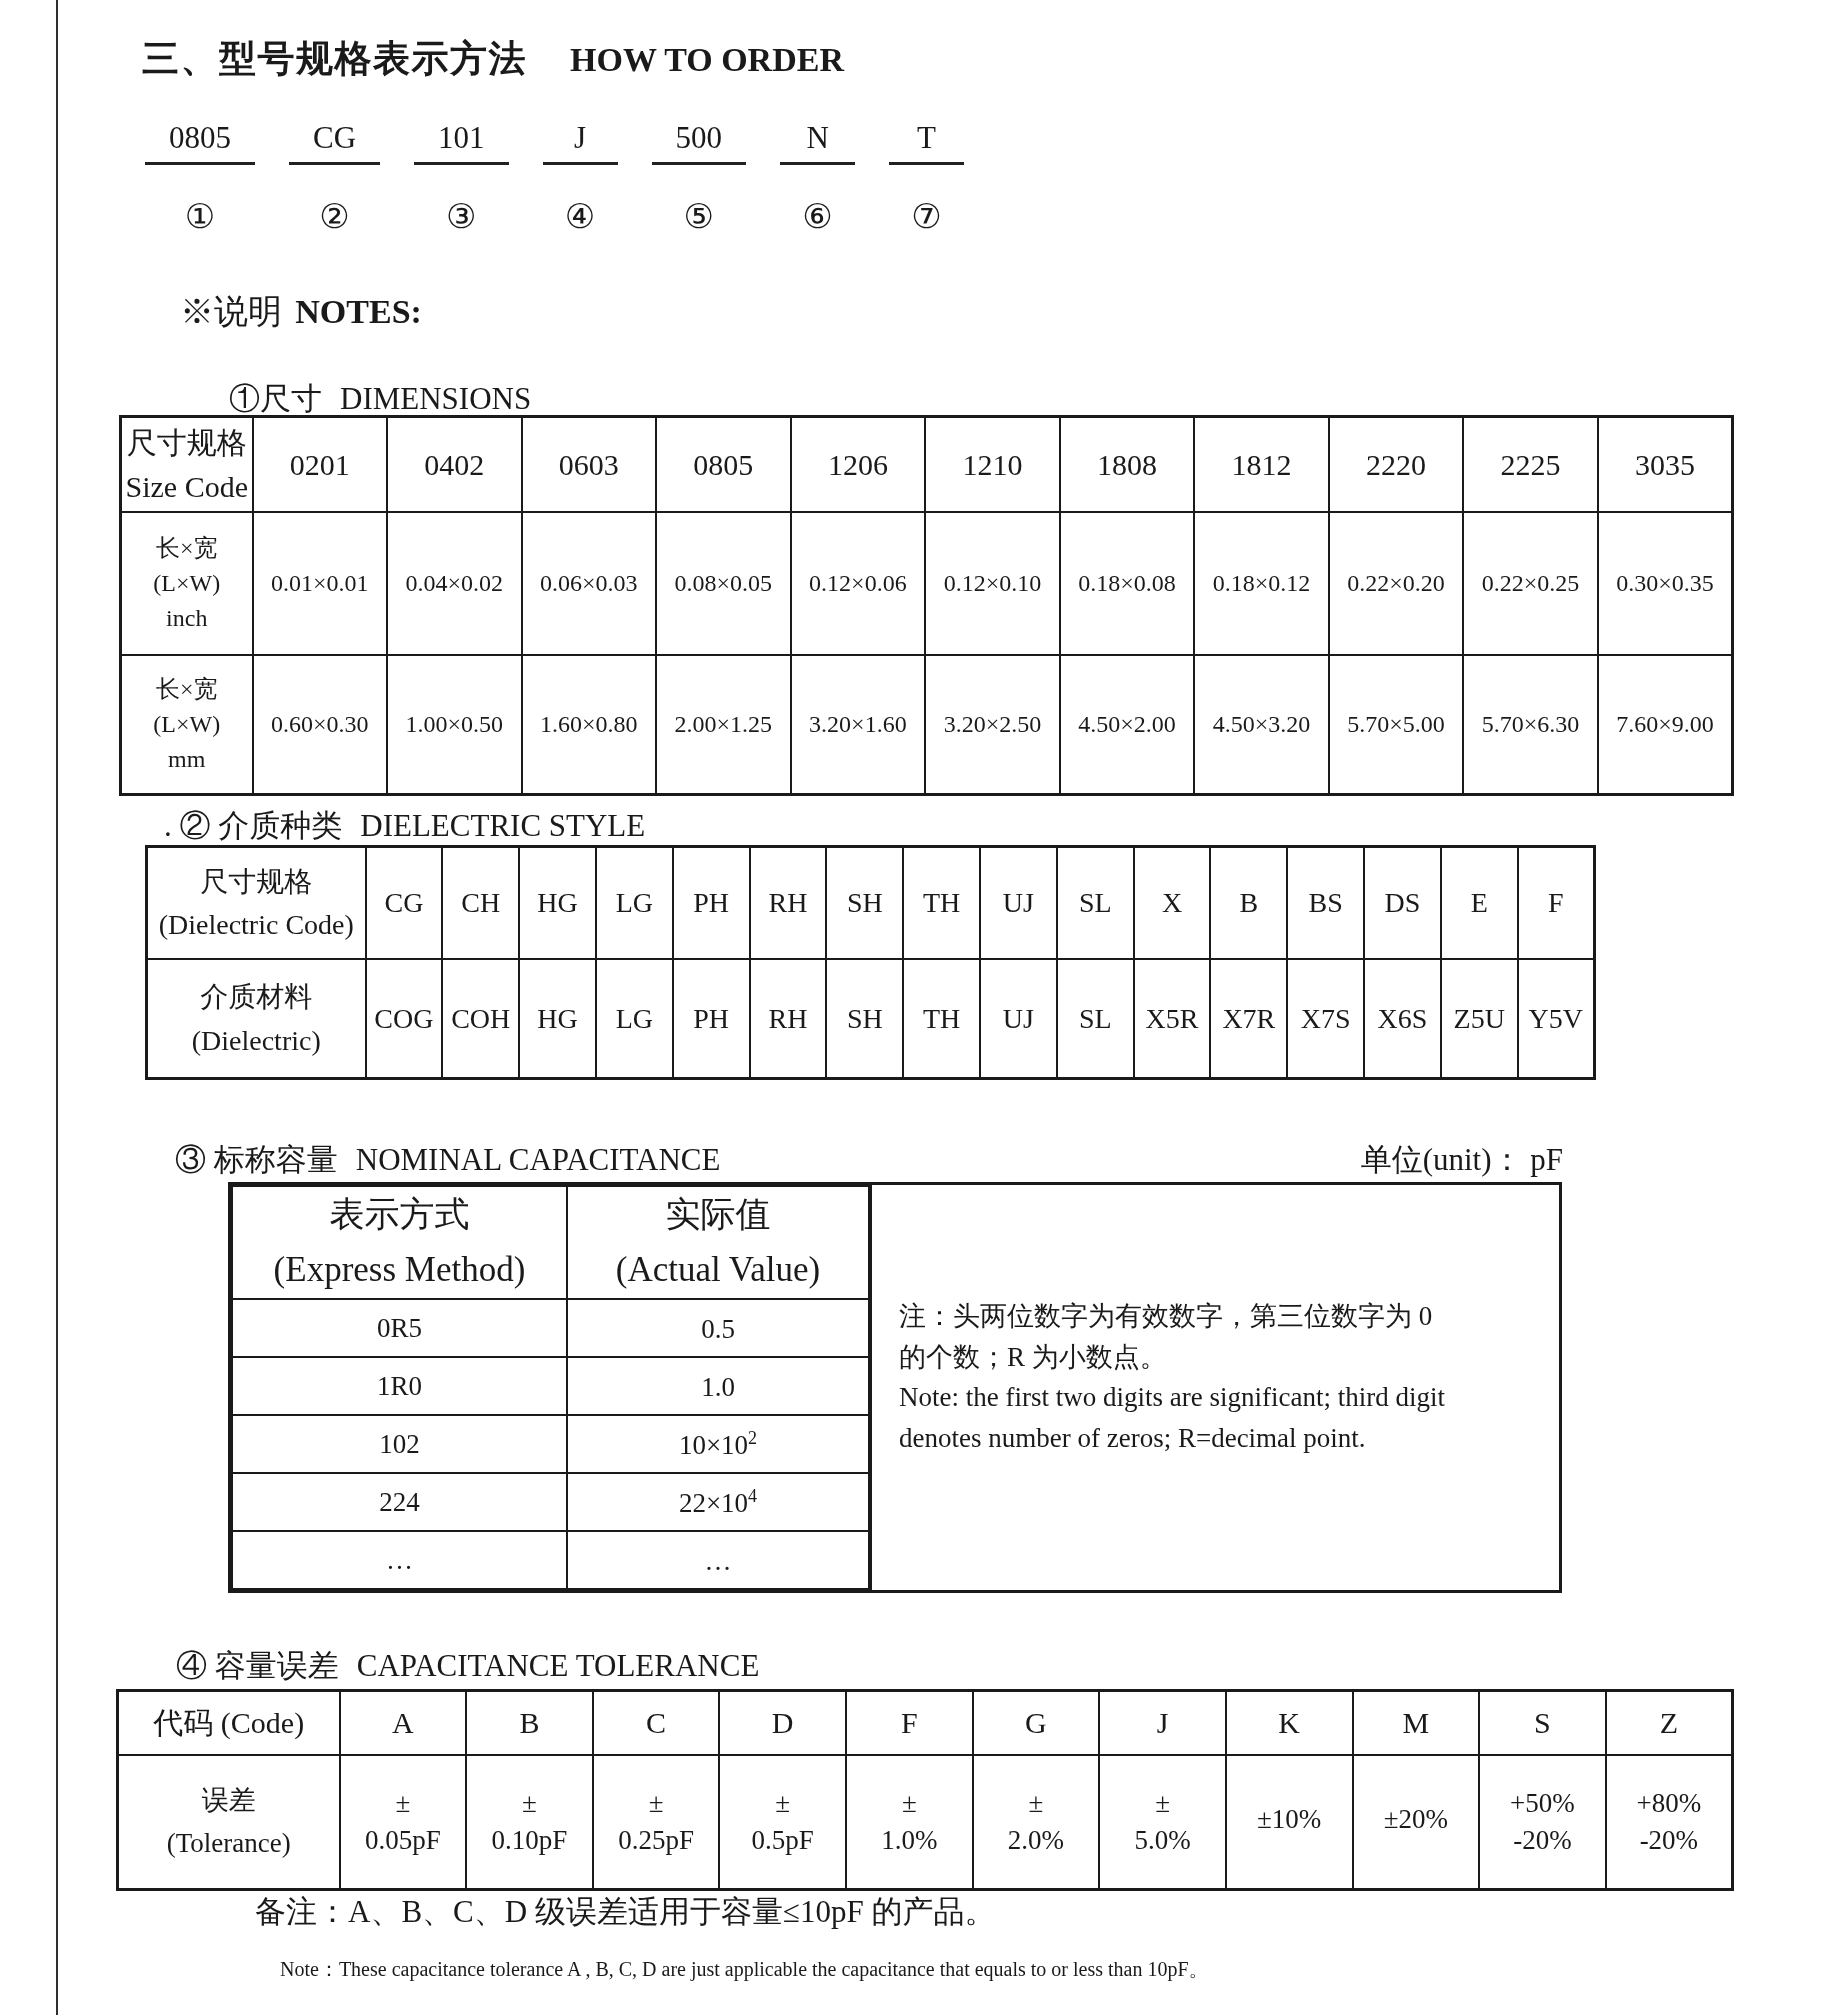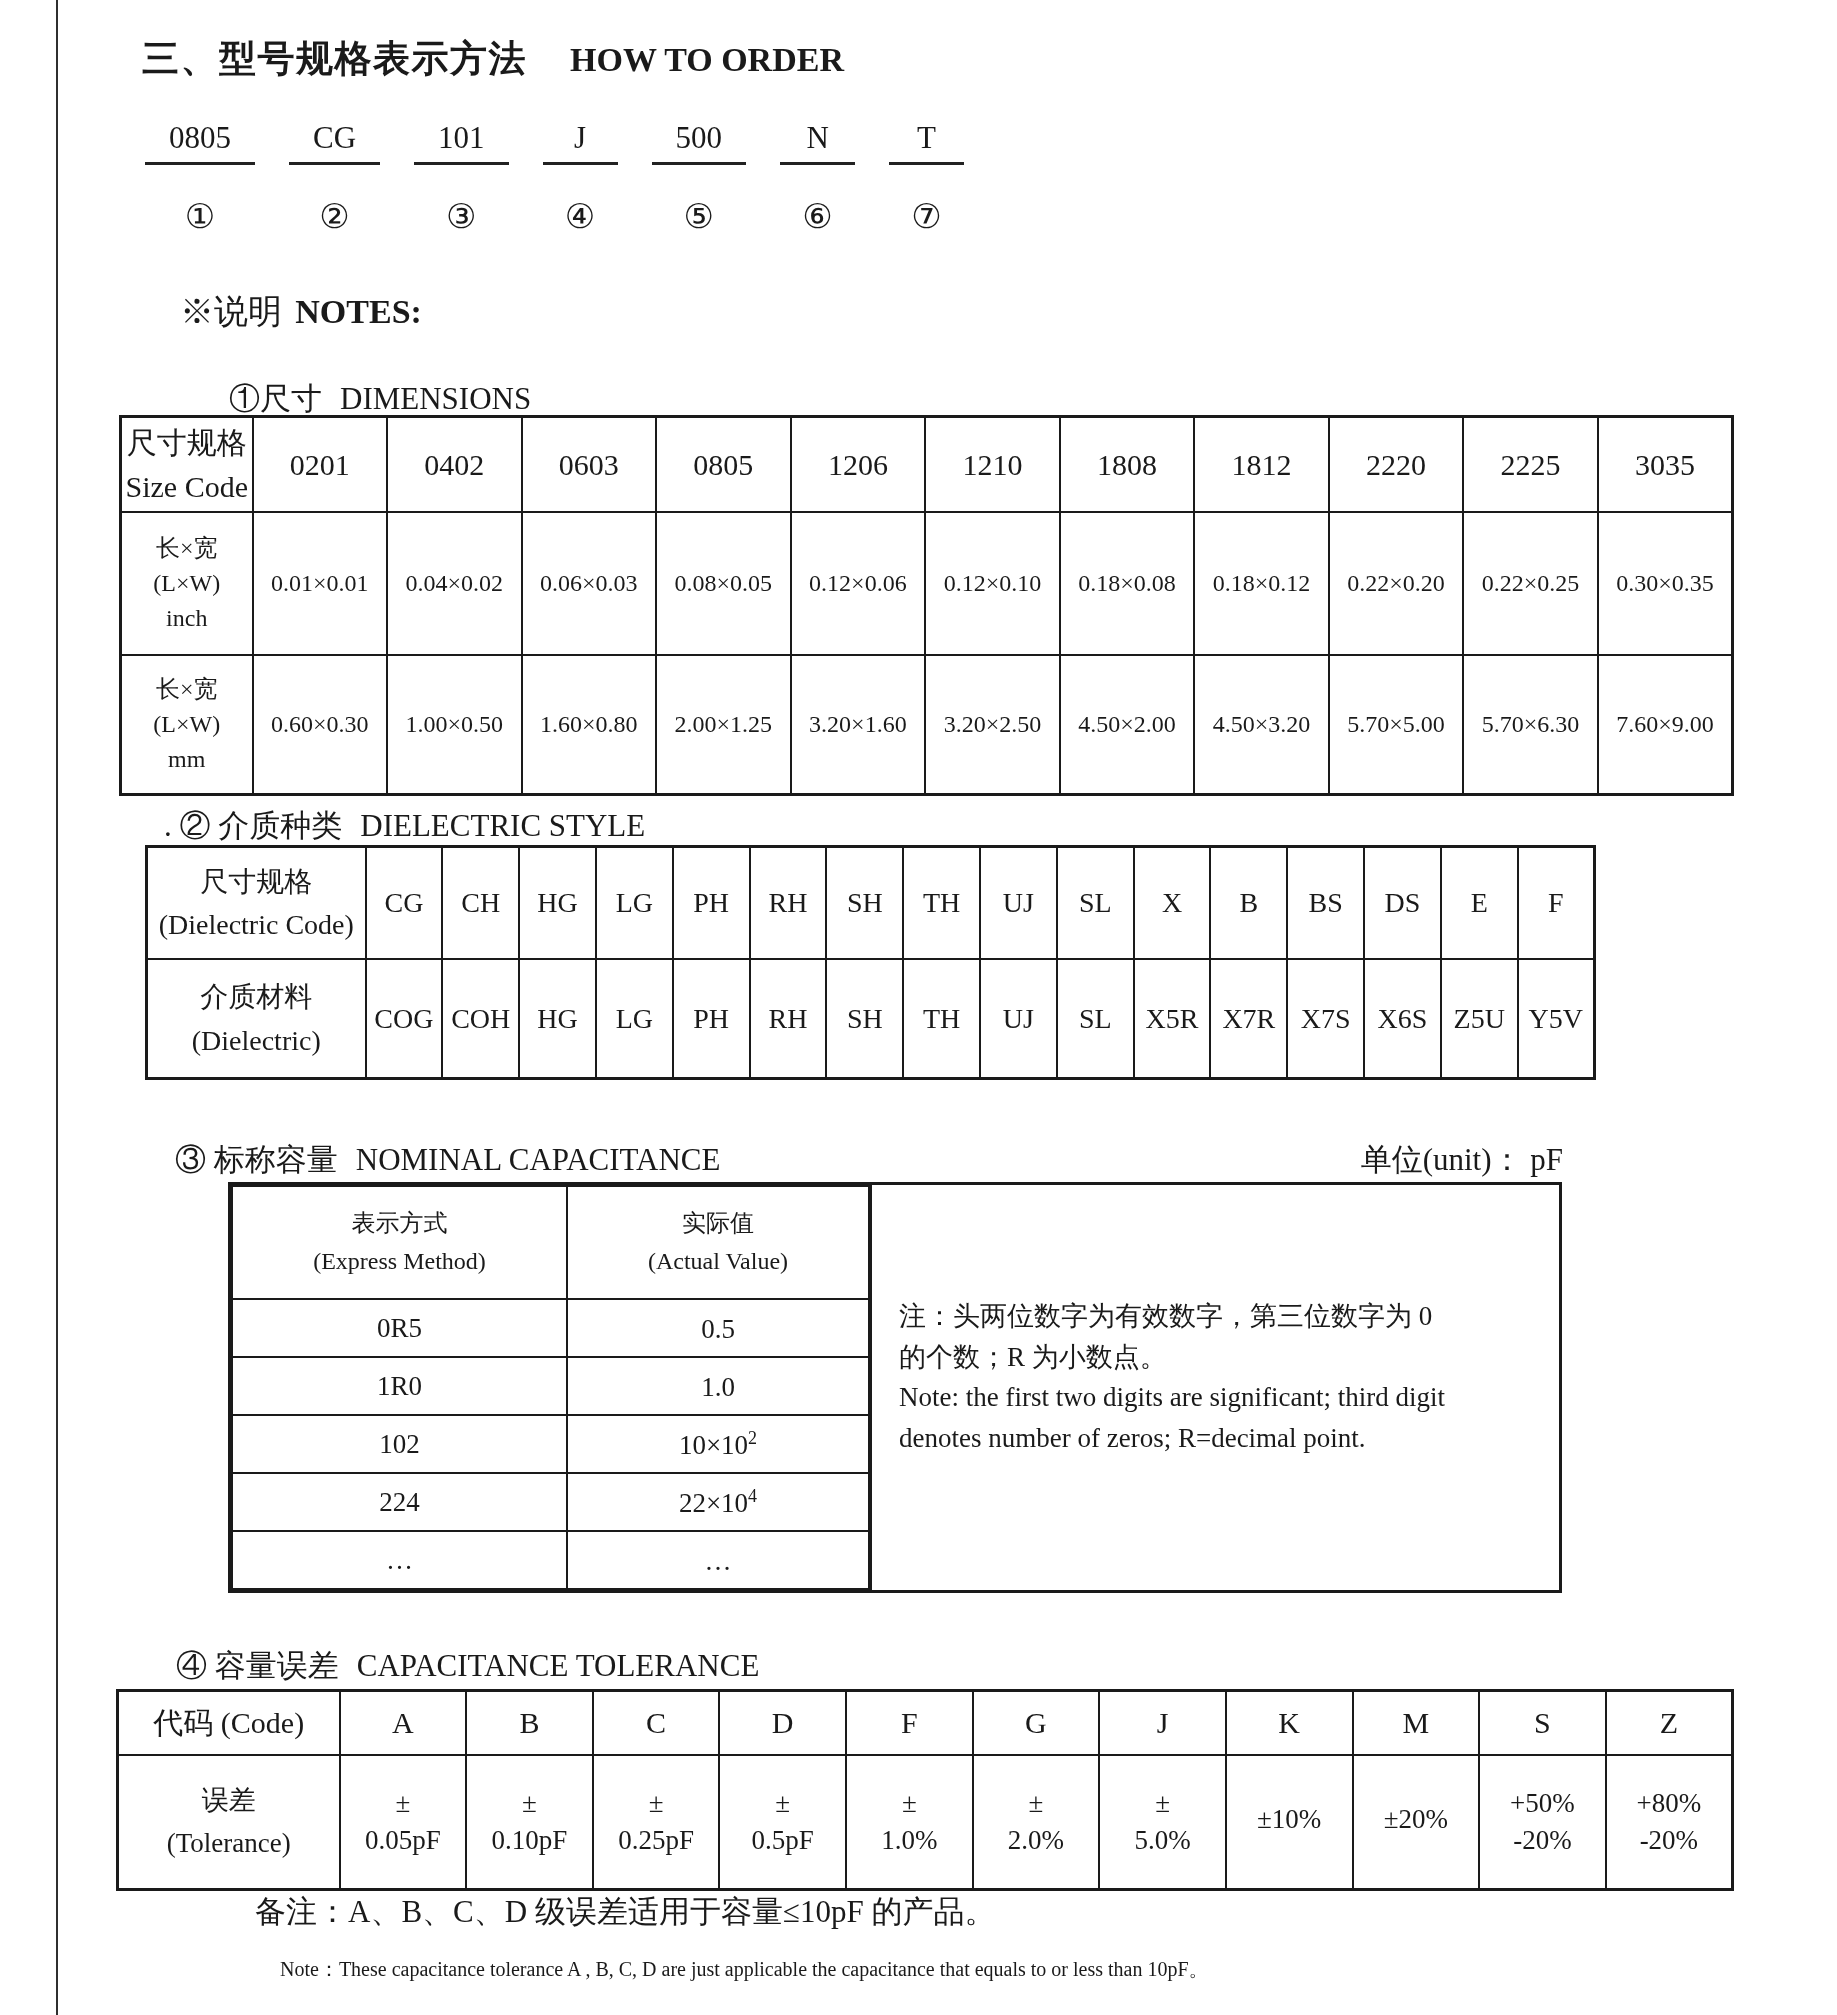--- a/index.html
+++ b/index.html
@@ -48,21 +48,21 @@
   
   #diel-table { position:absolute; left:145px; top:845px; width:1451px; border:3px solid #1a1a1a; }
   #diel-table tr.r1 td { height:110px; font-size:28px; }
   #diel-table tr.r2 td { height:117px; font-size:28px; }
   #diel-table td.lbl { font-size:24.4px; line-height:1.55; }
   #diel-table td.lbl span { display:block; }
 
   
   .cap-wrap { position:absolute; left:228px; top:1182px; width:1328px; border:3px solid #1a1a1a; display:flex; align-items:stretch; }
   #cap-table { width:639px; }
-  #cap-table tr.hd td { height:111px; font-size:24px; line-height:1.55; }
+  #cap-table tr.hd td { height:111px; font-size:35px; line-height:1.55; }
   #cap-table tr.hd td span { display:block; }
   #cap-table tr.dr td { height:56px; font-size:27px; }
   #cap-table sup { font-size:18px; }
   .cap-note { flex:1; border-left:2.2px solid #1a1a1a; padding:111px 19px 17px 27px; font-size:27px; line-height:1.5; text-align:left;font-family:Liberation Serif, serif; }
   .cap-note span { display:block; }
 
   
   #tol-table { position:absolute; left:116px; top:1689px; width:1618px; border:3px solid #1a1a1a; }
   #tol-table tr.hd td { height:62px; font-size:30px; }
   #tol-table tr.vr td { height:132px; font-size:27px; }

